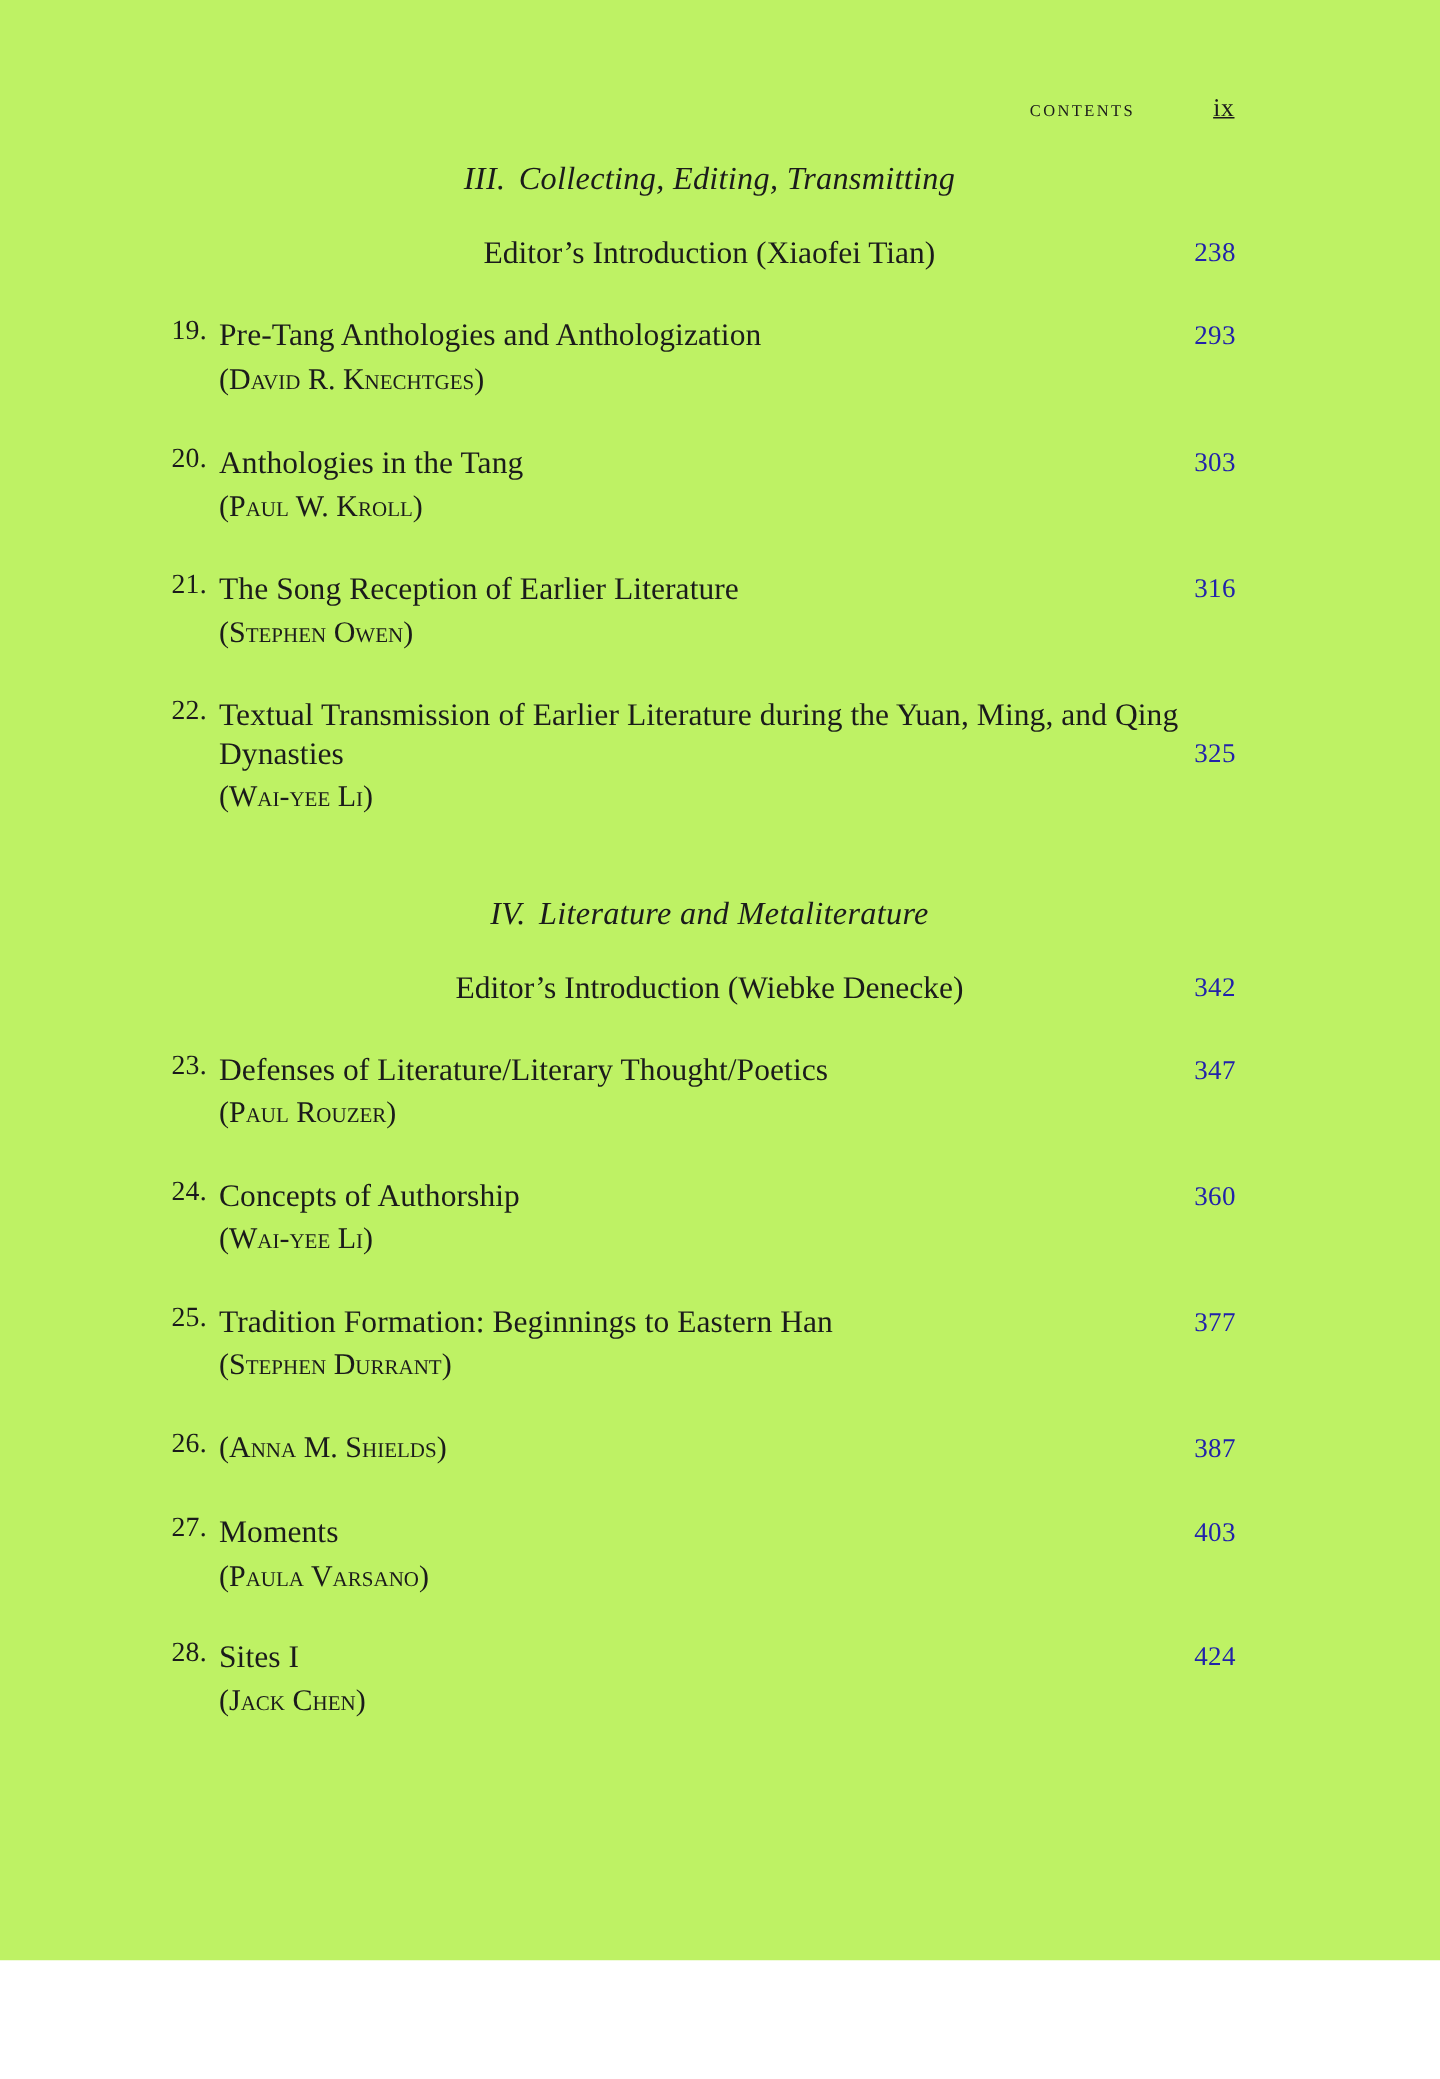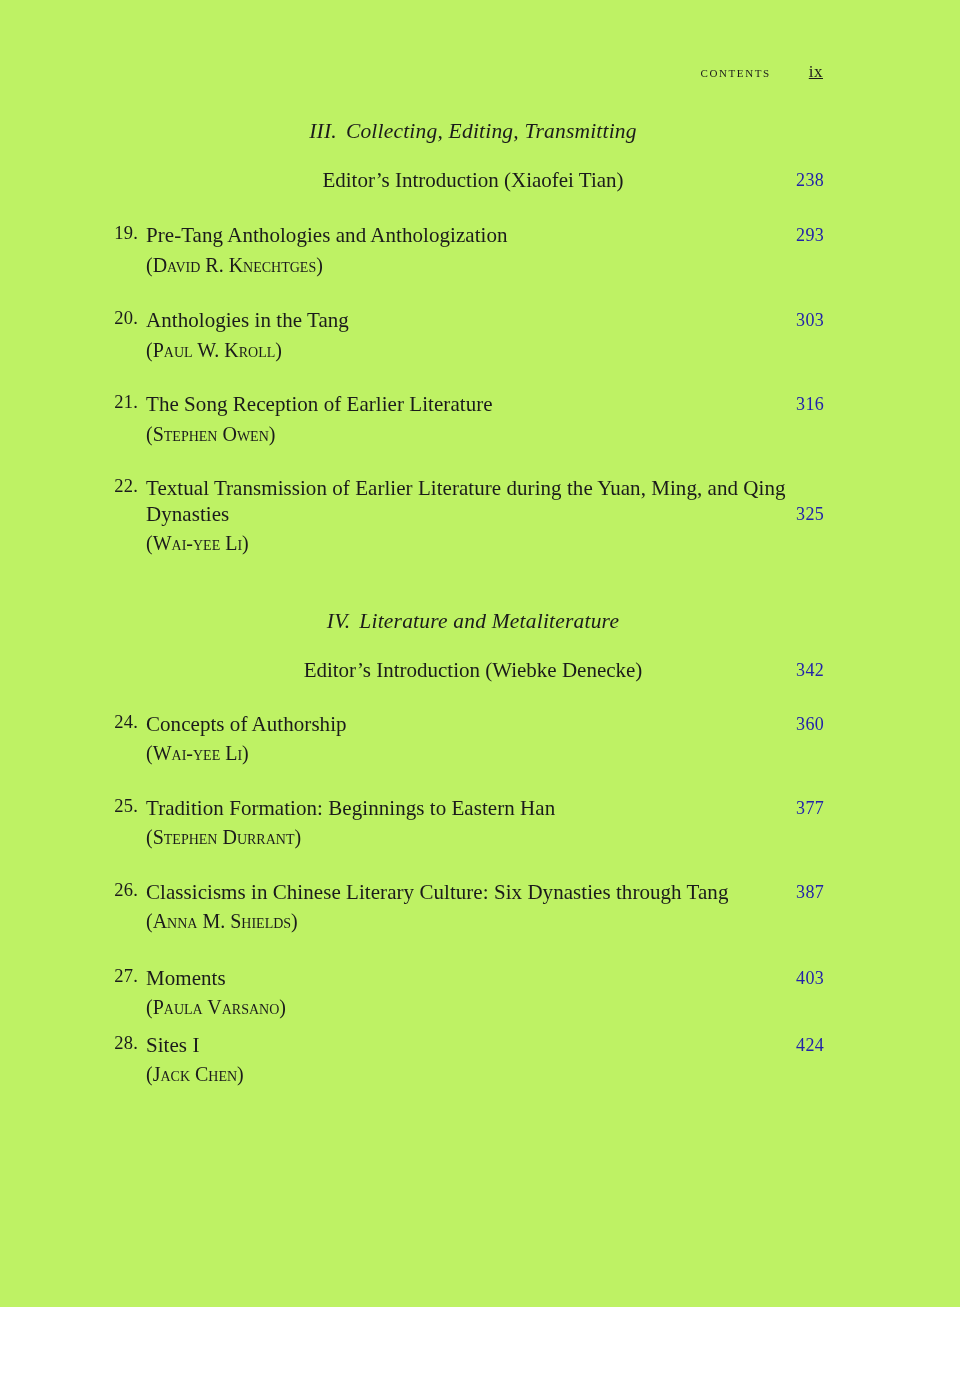--- a/index.html
+++ b/index.html
@@ -30,30 +30,30 @@
   }
   .running-head .rh-label {
     font-size: 15px;
     letter-spacing: 1.6px;
     font-variant: small-caps;
     text-transform: lowercase;
     color: #1b1b1b;
   }
   .running-head .rh-folio {
     font-size: 17px;
-    margin-left: 38px;
+    margin-left: 52px;
     letter-spacing: 0.5px;
     text-decoration: underline;
   }
 
   
   .toc {
     position: absolute;
     left: 112px;
-    top: 112px;
+    top: 100px;
     width: 712px;
   }
 
   
   .part-head {
     text-align: center;
     font-style: italic;
     font-size: 21.5px;
     letter-spacing: 0.2px;
     padding-left: 10px;
@@ -124,21 +124,21 @@
   
   .entry.e19 { margin-top: 30px; }
   .entry.e20 { margin-top: 30px; }
   .entry.e21 { margin-top: 29px; }
   .entry.e22 { margin-top: 29px; }
   .entry.e23 { margin-top: 30px; }
   .entry.e24 { margin-top: 29px; }
   .entry.e25 { margin-top: 29px; }
   .entry.e26 { margin-top: 29px; }
   .entry.e27 { margin-top: 31px; }
-  .entry.e28 { margin-top: 12px; }
+  .entry.e28 { margin-top: 28px; }
 
   
   .section-head {
     margin-top: 52px;
     padding-left: 24px;
     font-size: 24px;
     letter-spacing: 2.6px;
     text-transform: uppercase;
     white-space: pre;
   }
@@ -194,38 +194,43 @@
 
     <div class="part-head part-4">
       <span class="pnum">IV.</span><span>Literature and Metaliterature</span>
     </div>
 
     <div class="intro-row after-part">
       <span>Editor’s Introduction (Wiebke Denecke)</span>
       <span class="folio">342</span>
     </div>
 
+    <div class="entry e23">
+      <span class="num">23.</span>
+      <div class="title">Defenses of Literature/Literary Thought/Poetics</div>
+      <div class="author">(Paul Rouzer)</div>
+      <span class="folio line1">347</span>
+    </div>
 
     <div class="entry e24">
       <span class="num">24.</span>
       <div class="title">Concepts of Authorship</div>
       <div class="author">(Wai-yee Li)</div>
       <span class="folio line1">360</span>
     </div>
 
     <div class="entry e25">
       <span class="num">25.</span>
       <div class="title">Tradition Formation: Beginnings to Eastern Han</div>
       <div class="author">(Stephen Durrant)</div>
       <span class="folio line1">377</span>
     </div>
 
     <div class="entry e26 wide">
       <span class="num">26.</span>
-      <div class="title">Classicisms in Chinese Literary Culture: Six Dynasties through Tang</div>
       <div class="author">(Anna M. Shields)</div>
       <span class="folio line1">387</span>
     </div>
 
 
 
     <div class="entry e27">
       <span class="num">27.</span>
       <div class="title">Moments</div>
       <div class="author">(Paula Varsano)</div>

